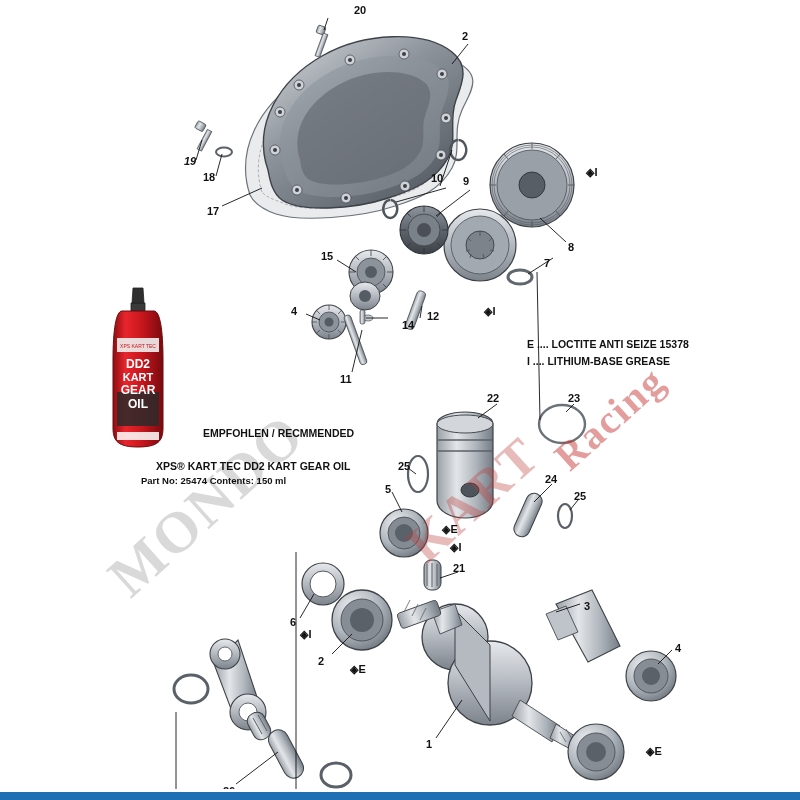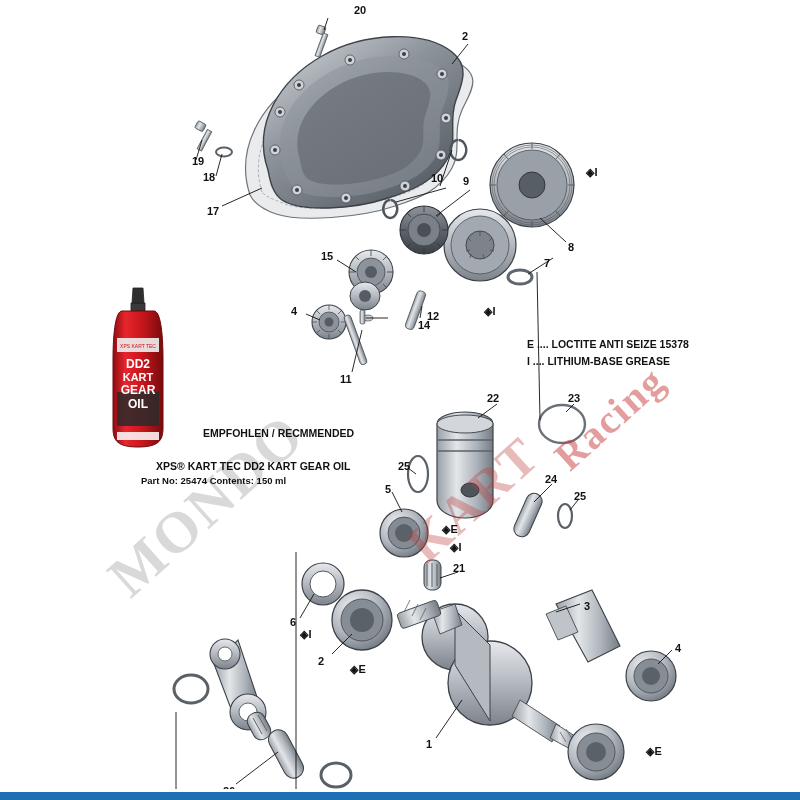--- a/index.html
+++ b/index.html
@@ -433,31 +433,31 @@
       <path d="M436,738 L462,700"></path>
       <path d="M236,784 L278,752"></path>
 
       <path d="M176,712 L176,790 L300,790"></path>
       <path d="M296,552 L296,790"></path>
     </g>
   </svg>
 
   <div class="lbl" style="left:318px;top:4px;margin-left:36px;">20</div>
   <div class="lbl" style="left:462px;top:30px;">2</div>
-  <div class="lbl" style="left:192px;top:155px;">19</div>
+  <div class="lbl" style="left:184px;top:155px;font-style:italic;">19</div>
   <div class="lbl" style="left:203px;top:171px;text-align:right;">18</div>
   <div class="lbl" style="left:207px;top:205px;">17</div>
   <div class="lbl" style="left:431px;top:172px;">10</div>
   <div class="lbl" style="left:463px;top:175px;">9</div>
   <div class="lbl" style="left:568px;top:241px;">8</div>
   <div class="lbl" style="left:544px;top:257px;">7</div>
   <div class="lbl" style="left:321px;top:250px;">15</div>
   <div class="lbl" style="left:291px;top:305px;">4</div>
   <div class="lbl" style="left:379px;top:310px;margin-left:48px;">12</div>
-  <div class="lbl" style="left:418px;top:319px;">14</div>
+  <div class="lbl" style="left:402px;top:319px;">14</div>
   <div class="lbl" style="left:340px;top:373px;">11</div>
   <div class="lbl" style="left:487px;top:392px;">22</div>
   <div class="lbl" style="left:568px;top:392px;">23</div>
   <div class="lbl" style="left:398px;top:460px;">25</div>
   <div class="lbl" style="left:545px;top:473px;">24</div>
   <div class="lbl" style="left:574px;top:490px;">25</div>
   <div class="lbl" style="left:385px;top:483px;">5</div>
   <div class="lbl" style="left:453px;top:562px;">21</div>
   <div class="lbl" style="left:290px;top:616px;">6</div>
   <div class="lbl" style="left:318px;top:655px;">2</div>

